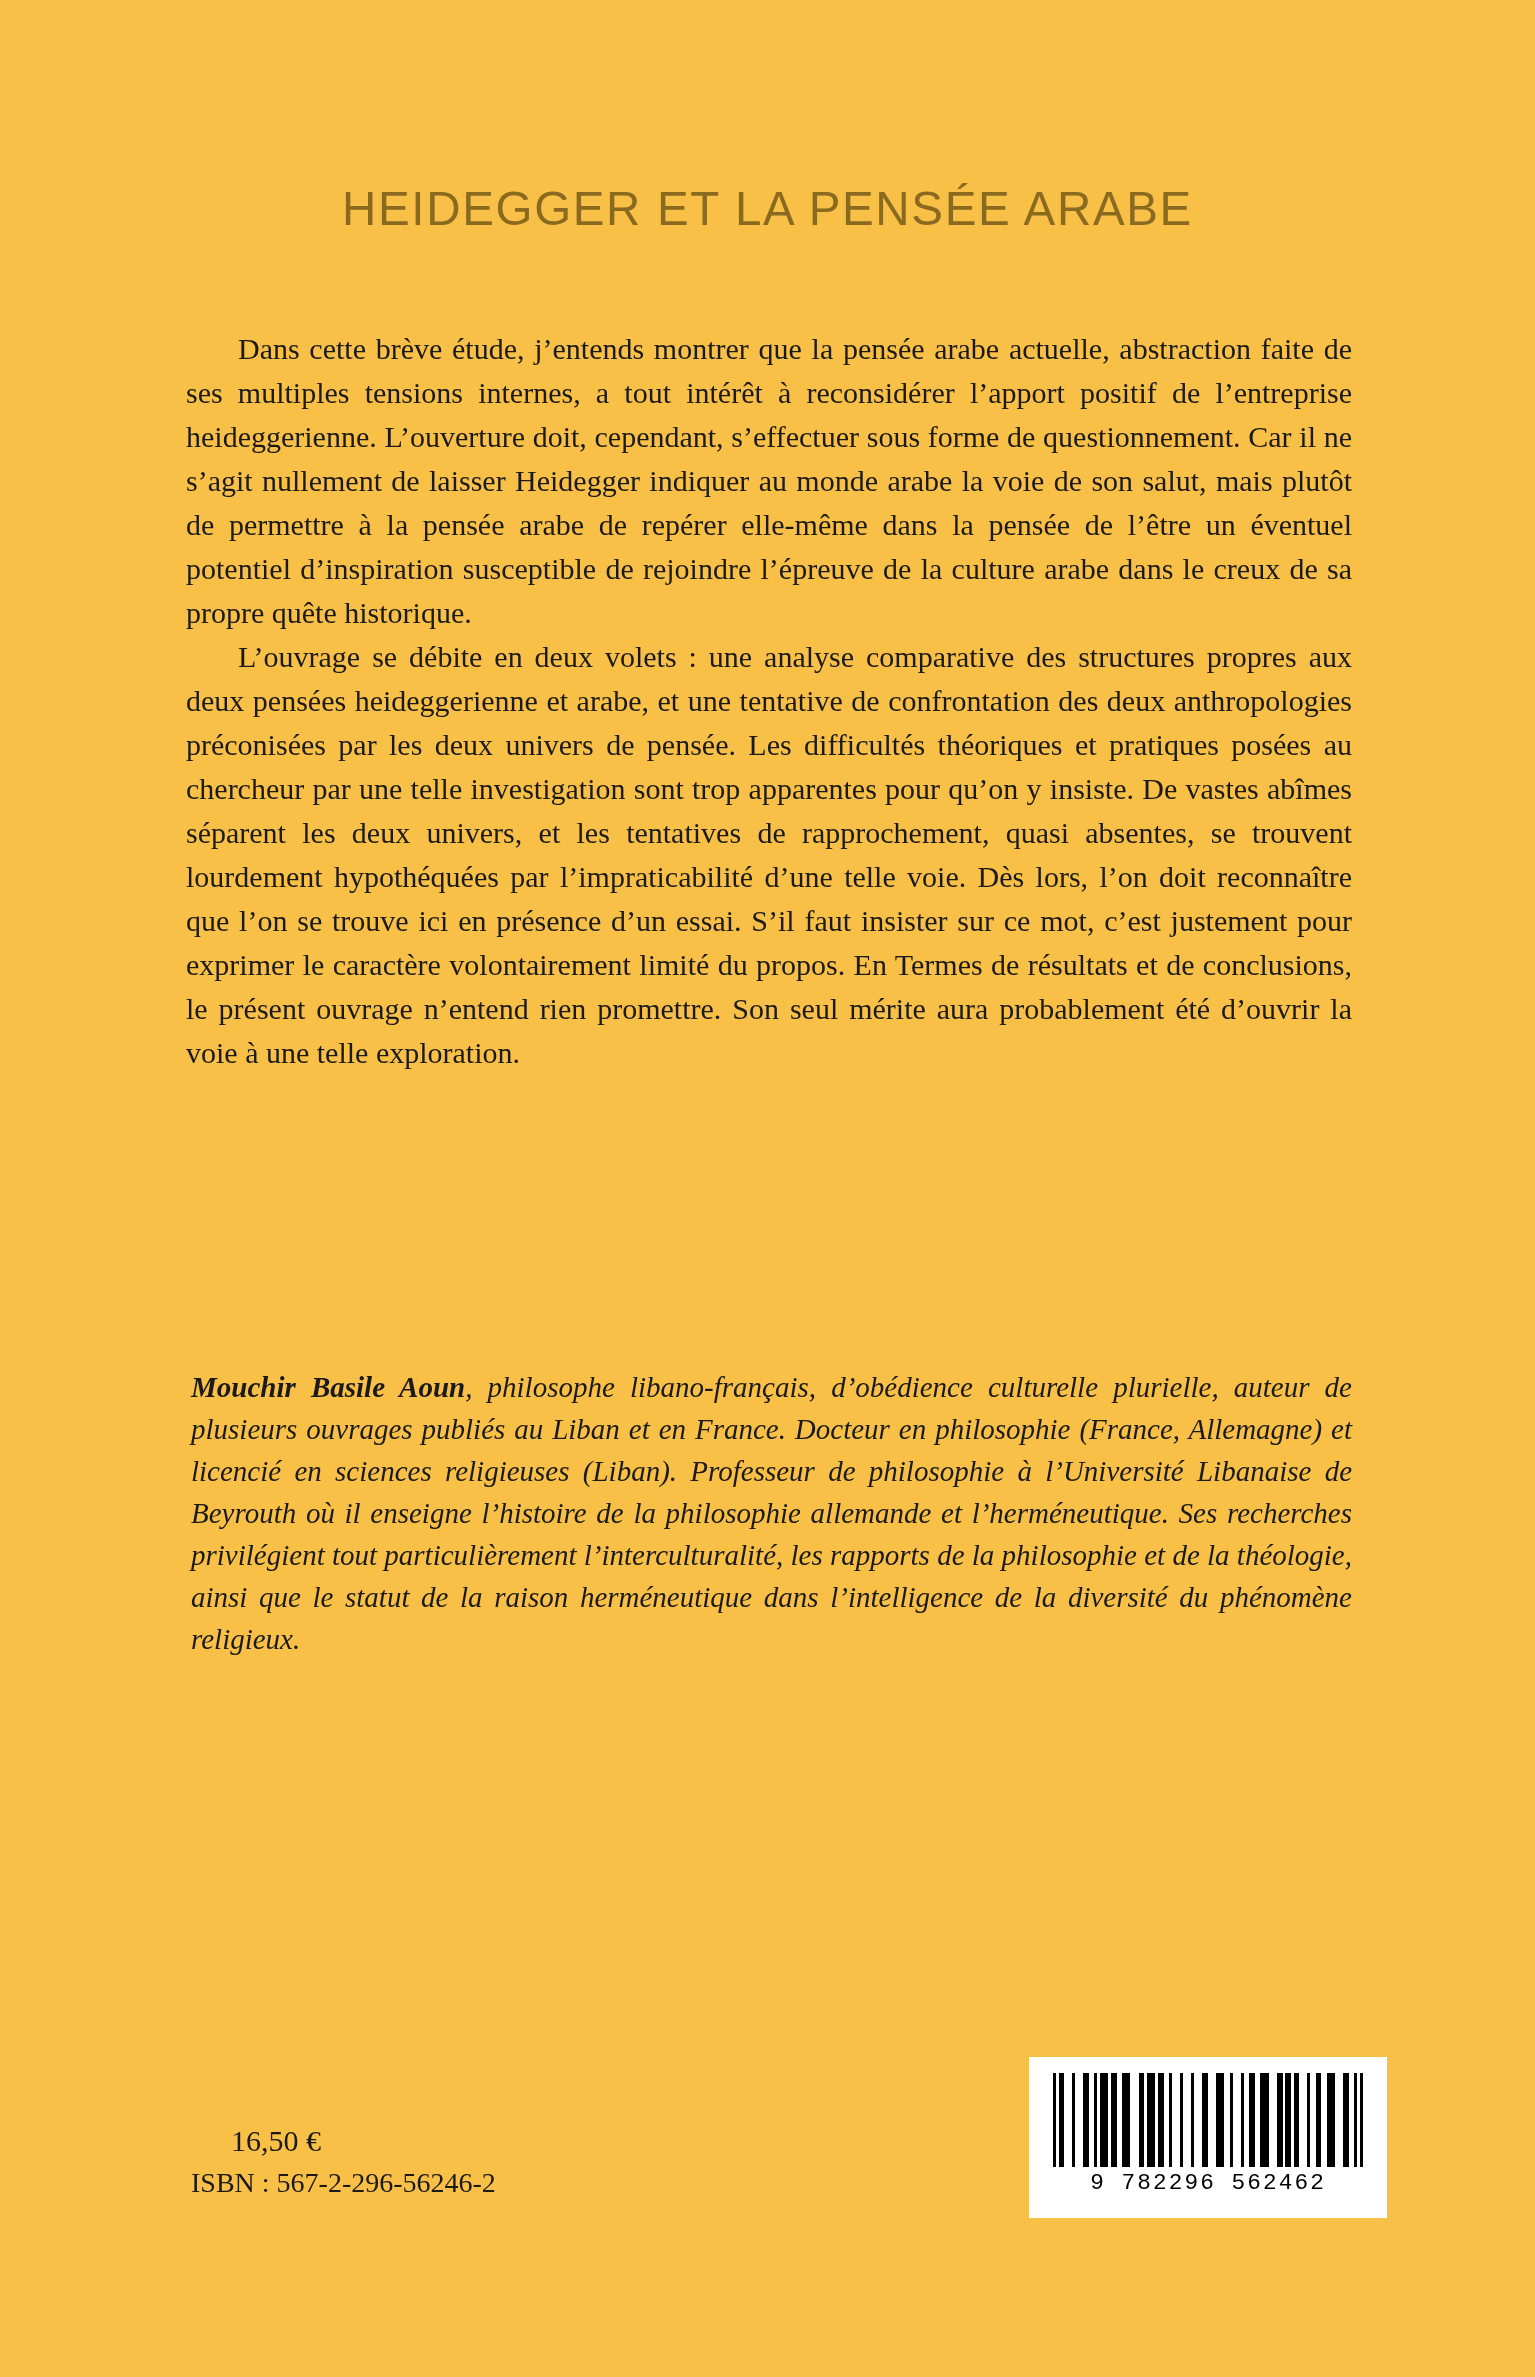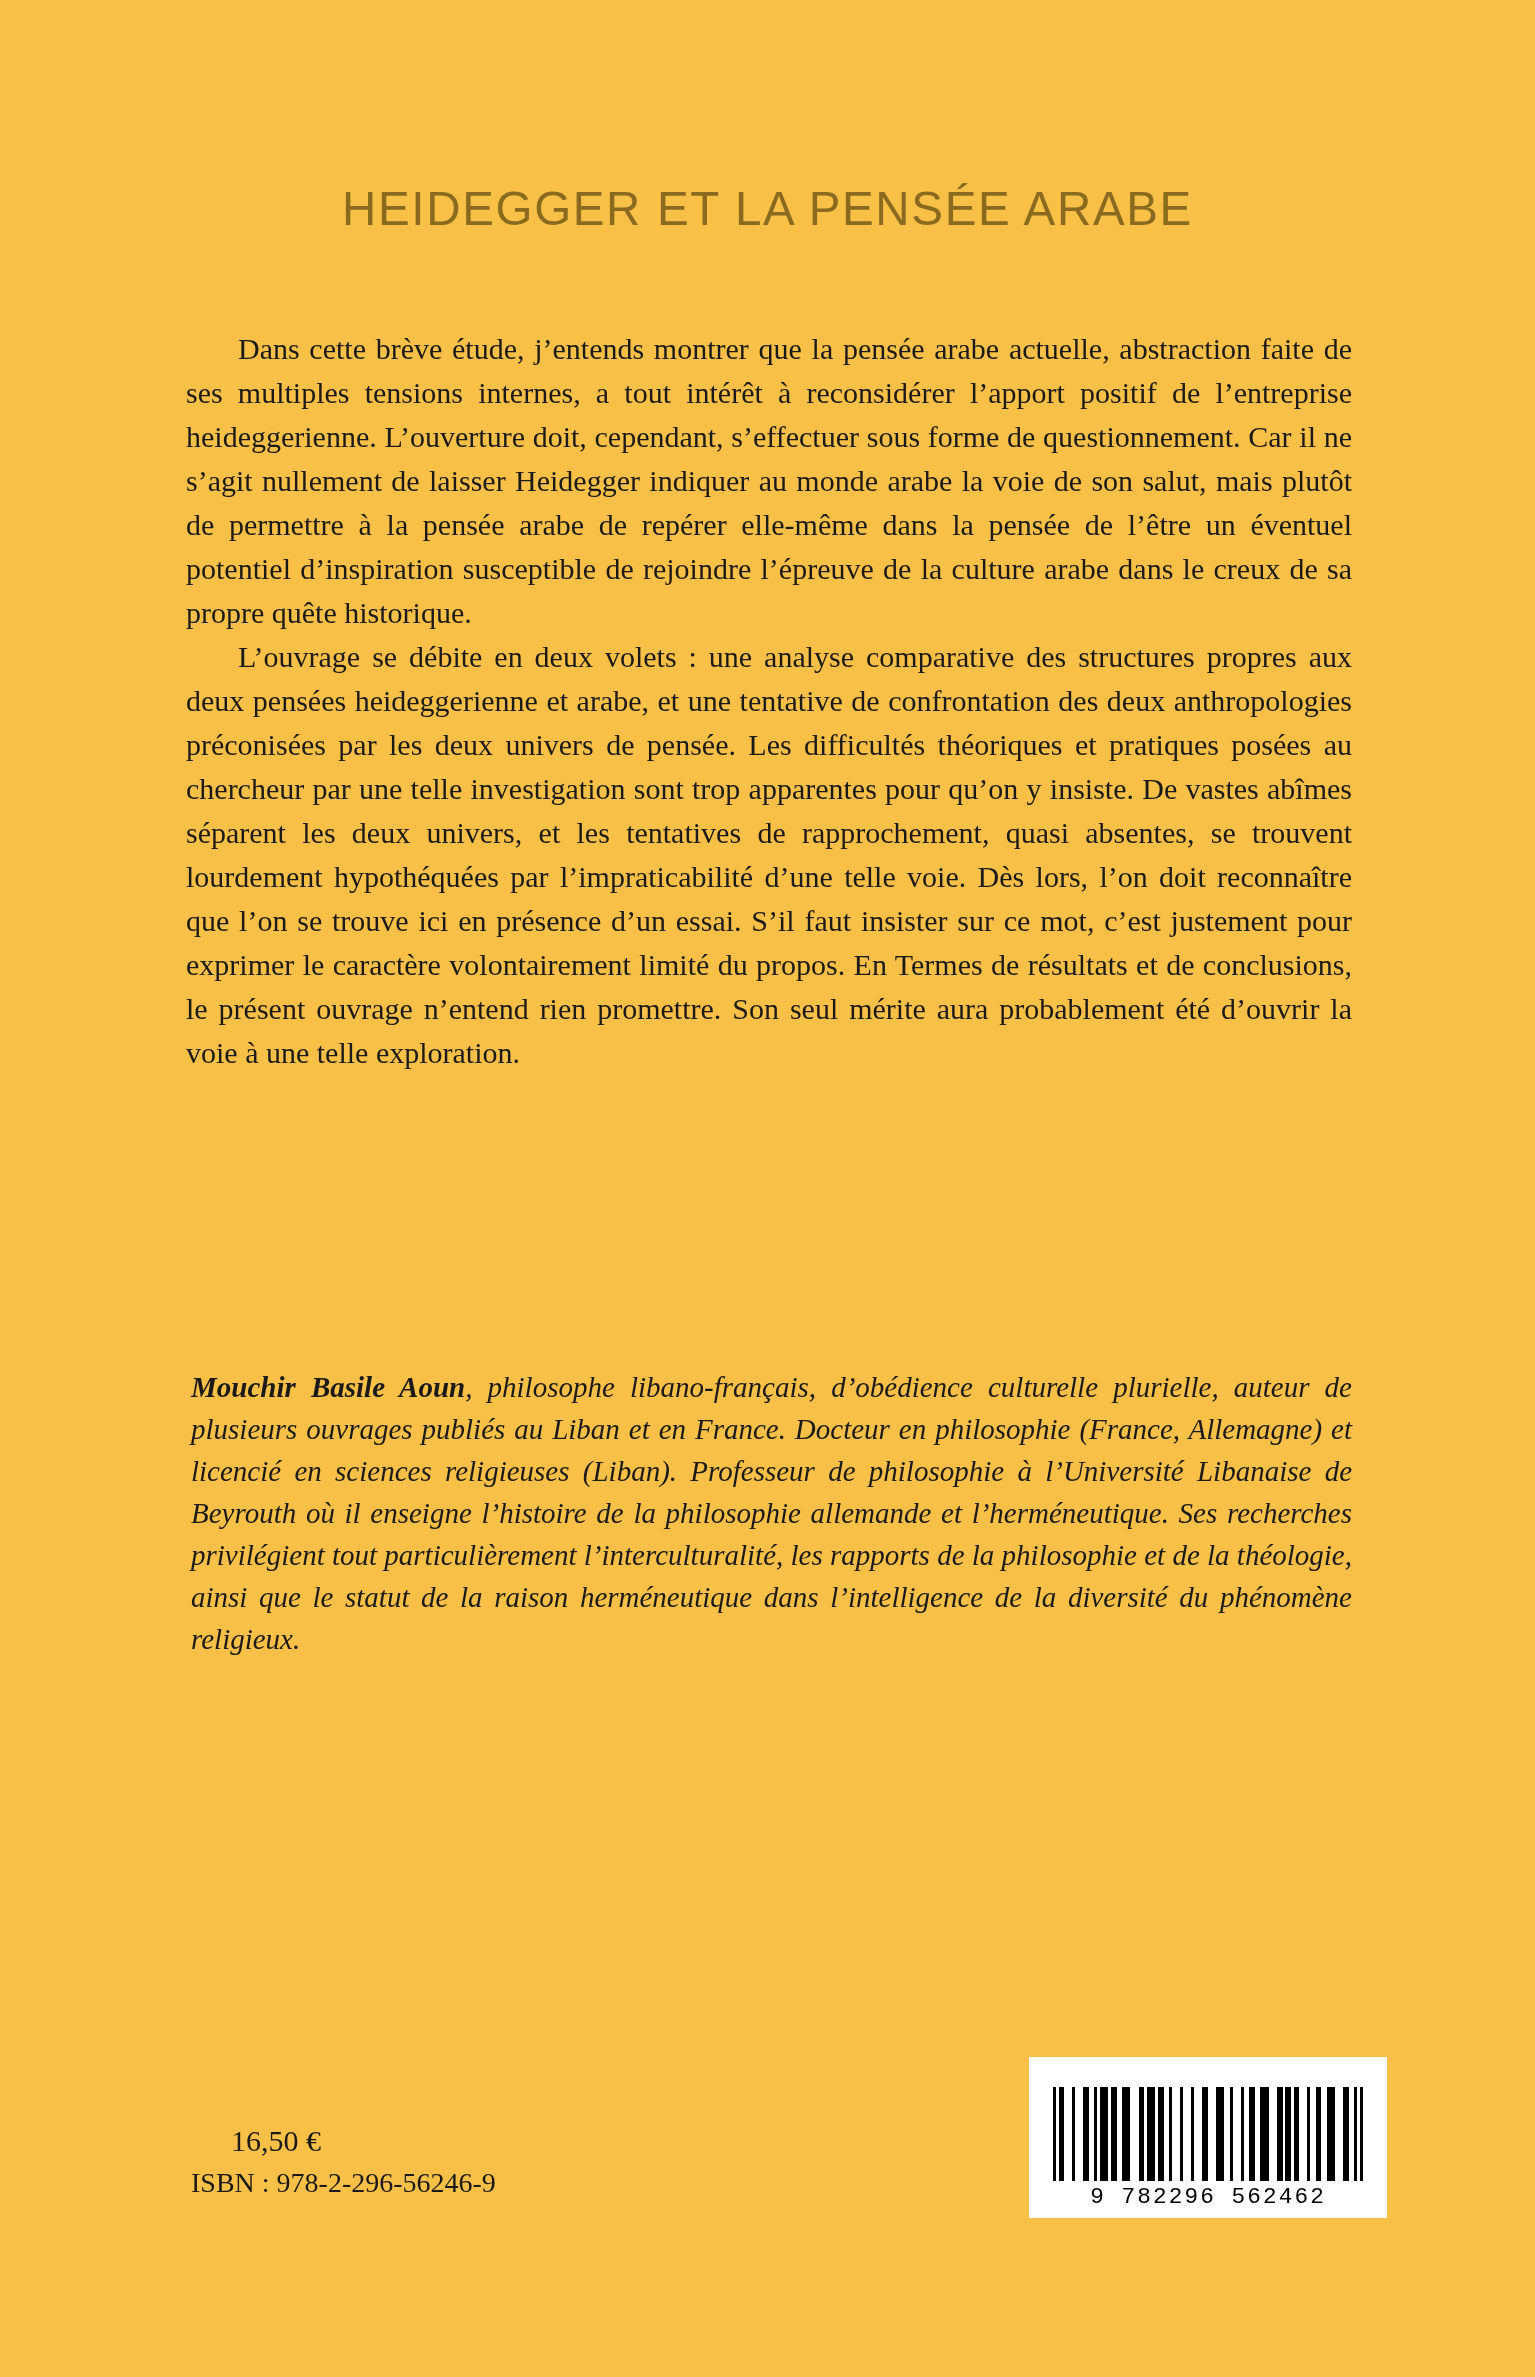--- a/index.html
+++ b/index.html
@@ -85,21 +85,21 @@
     position: absolute;
     right: 148px;
     bottom: 159px;
     width: 358px;
     height: 161px;
     background: #ffffff;
     display: flex;
     flex-direction: column;
     align-items: center;
     justify-content: flex-start;
-    padding-top: 30px;
+    padding-top: 16px;
     box-sizing: border-box;
   }
   .bars {
     width: 310px;
     height: 94px;
     display: flex;
     align-items: flex-end;
     gap: 0;
   }
   .bars span {
@@ -127,21 +127,21 @@
     <p class="para">Dans cette brève étude, j’entends montrer que la pensée arabe actuelle, abstraction faite de ses multiples tensions internes, a tout intérêt à reconsidérer l’apport positif de l’entreprise heideggerienne. L’ouverture doit, cependant, s’effectuer sous forme de questionnement. Car il ne s’agit nullement de laisser Heidegger indiquer au monde arabe la voie de son salut, mais plutôt de permettre à la pensée arabe de repérer elle-même dans la pensée de l’être un éventuel potentiel d’inspiration susceptible de rejoindre l’épreuve de la culture arabe dans le creux de sa propre quête historique.</p>
     <p class="para">L’ouvrage se débite en deux volets : une analyse comparative des structures propres aux deux pensées heideggerienne et arabe, et une tentative de confrontation des deux anthropologies préconisées par les deux univers de pensée. Les difficultés théoriques et pratiques posées au chercheur par une telle investigation sont trop apparentes pour qu’on y insiste. De vastes abîmes séparent les deux univers, et les tentatives de rapprochement, quasi absentes, se trouvent lourdement hypothéquées par l’impraticabilité d’une telle voie. Dès lors, l’on doit reconnaître que l’on se trouve ici en présence d’un essai. S’il faut insister sur ce mot, c’est justement pour exprimer le caractère volontairement limité du propos. En Termes de résultats et de conclusions, le présent ouvrage n’entend rien promettre. Son seul mérite aura probablement été d’ouvrir la voie à une telle exploration.</p>
   </div>
 
   <div class="author-block">
     <span class="author-name">Mouchir Basile Aoun</span><span>, philosophe libano-français, d’obédience culturelle plurielle, auteur de plusieurs ouvrages publiés au Liban et en France. Docteur en philosophie (France, Allemagne) et licencié en sciences religieuses (Liban). Professeur de philosophie à l’Université Libanaise de Beyrouth où il enseigne l’histoire de la philosophie allemande et l’herméneutique. Ses recherches privilégient tout particulièrement l’interculturalité, les rapports de la philosophie et de la théologie, ainsi que le statut de la raison herméneutique dans l’intelligence de la diversité du phénomène religieux.</span>
   </div>
 
   <div class="price-block">
     <div class="price">16,50 €</div>
-    <div class="isbn">ISBN : 978-2-296-56246-9</div>
+    <div class="isbn">ISBN : 567-2-296-56246-2</div>
   </div>
 
   <div class="barcode-box">
     <div class="bars">
         <span style="width: 0.892857%;"></span>
         <span style="width: 0.892857%; background: transparent;"></span>
         <span style="width: 0.892857%;"></span>
         <span style="width: 0.892857%;"></span>
         <span style="width: 2.67857%; background: transparent;"></span>
         <span style="width: 0.892857%;"></span>

